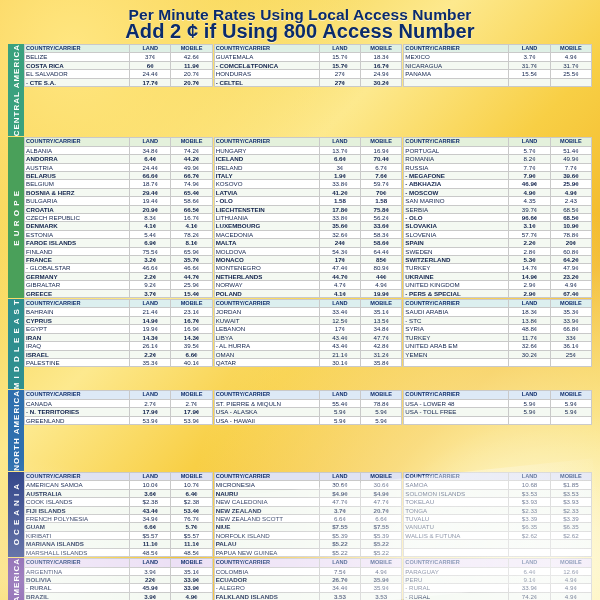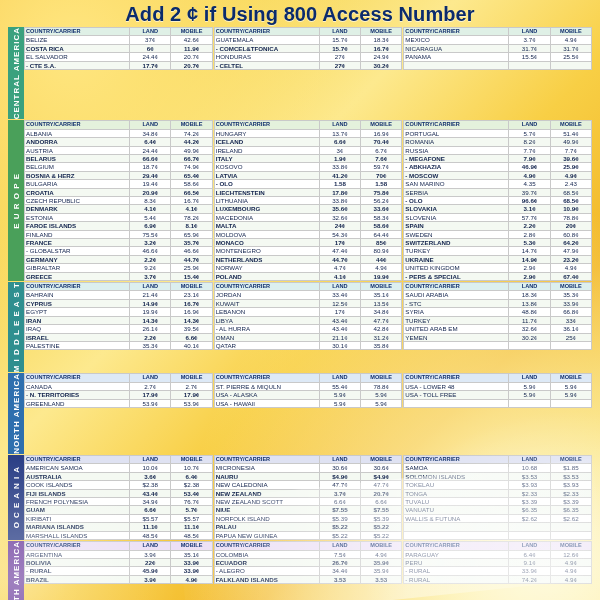--- a/index.html
+++ b/index.html
@@ -79,20 +79,21 @@
 </style>
 </head>
 <body>
 
 <div class="page">
   <div class="swoosh s1"></div>
   <div class="swoosh s2"></div>
   <div class="swoosh s3"></div>
 
   <div class="title">
+    <div>Per Minute Rates Using Local Access Number</div>
     <div class="l2">Add 2 ¢ if Using 800 Access Number</div>
   </div>
 
   <div class="board">
     <div class="sections" id="sections">
         <div class="section z-central">
           <div class="sidelabel" style="background: rgb(58, 161, 126);">
             <span>CENTRAL AMERICA</span>
           </div>
           <div class="grid">

